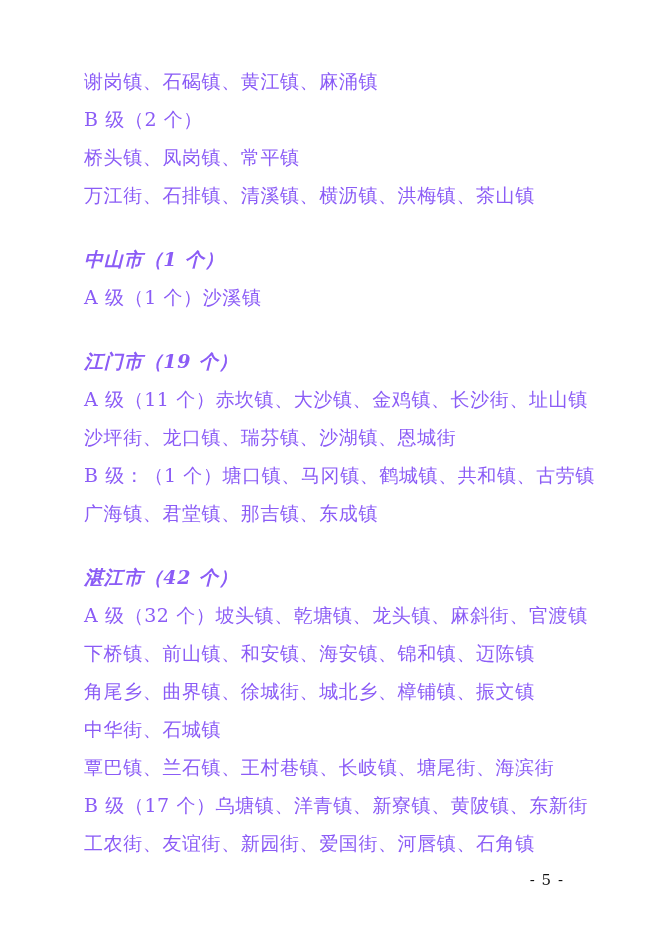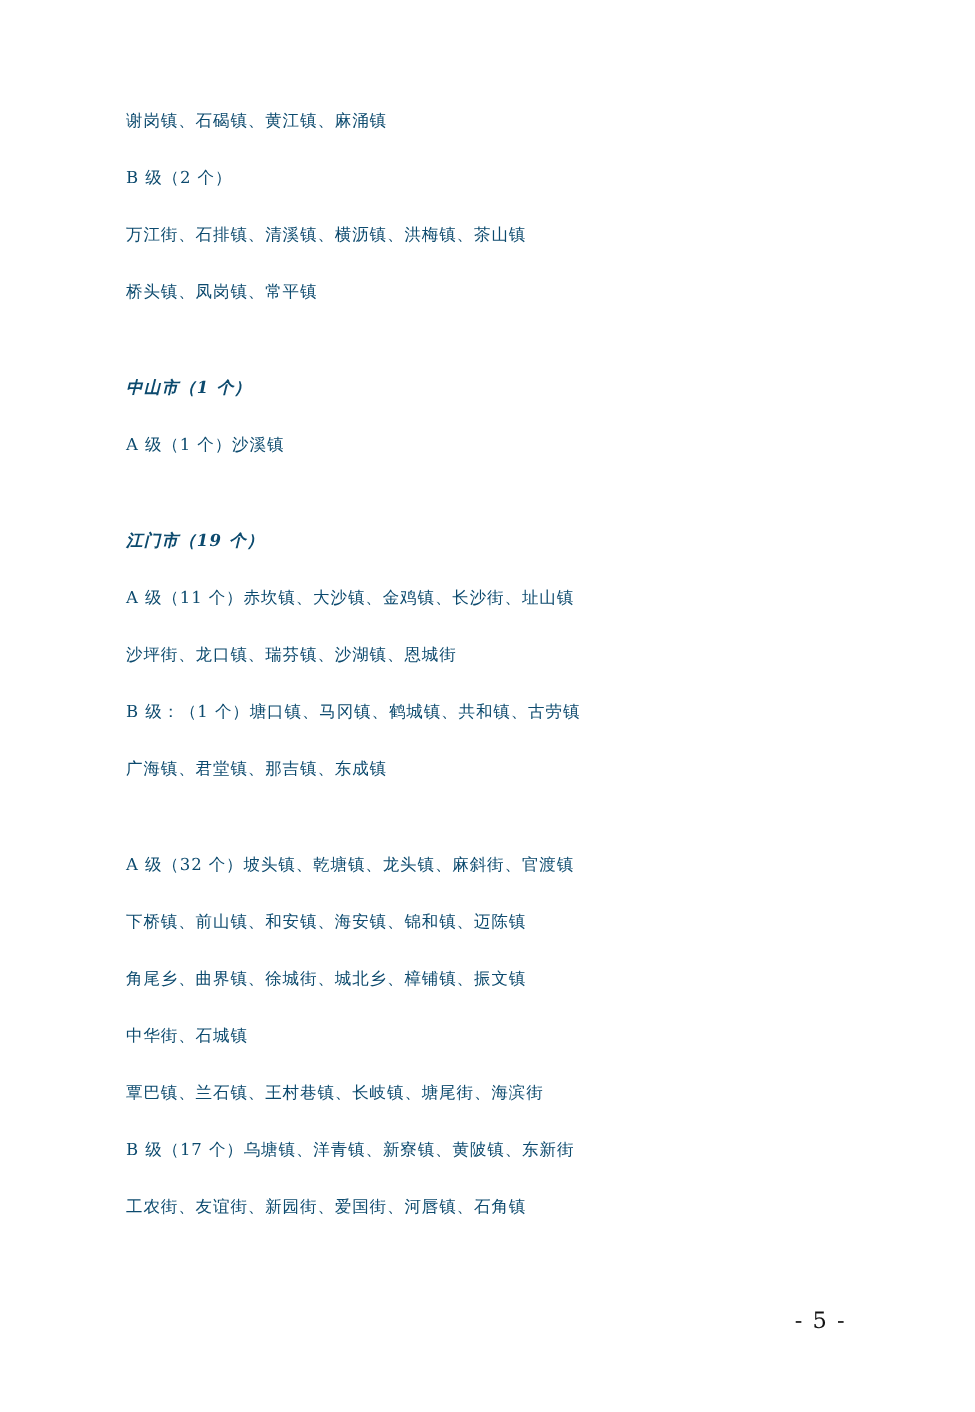--- a/index.html
+++ b/index.html
@@ -21,25 +21,25 @@
     top: 0;
     width: 650px;
     height: 941px;
     box-sizing: border-box;
     padding: 62px 72px 40px 84px;
   }
   .doc-body {
     display: block;
   }
   .line {
-    font-size: 11px;
+    font-size: 19px;
     line-height: 38px;
     letter-spacing: 0.6px;
     white-space: pre;
-    color: #0c4a6e;
+    color: #8b5cf6;
   }
   .line.heading {
     font-weight: bold;
     letter-spacing: 0.8px;
     font-style: italic;
   }
   .spacer {
     height: 26px;
   }
   .page-number {
@@ -52,32 +52,33 @@
     white-space: pre;
   }
 </style>
 </head>
 <body>
 
 <div class="page">
   <div class="doc-body" id="doc-body">
       <div class="line">谢岗镇、石碣镇、黄江镇、麻涌镇</div>
       <div class="line">B 级（2 个）</div>
+      <div class="line">桥头镇、凤岗镇、常平镇</div>
       <div class="line">万江街、石排镇、清溪镇、横沥镇、洪梅镇、茶山镇</div>
-      <div class="line">桥头镇、凤岗镇、常平镇</div>
       <div class="spacer"></div>
       <div class="line heading">中山市（1 个）</div>
       <div class="line">A 级（1 个）沙溪镇</div>
       <div class="spacer"></div>
       <div class="line heading">江门市（19 个）</div>
       <div class="line">A 级（11 个）赤坎镇、大沙镇、金鸡镇、长沙街、址山镇</div>
       <div class="line">沙坪街、龙口镇、瑞芬镇、沙湖镇、恩城街</div>
       <div class="line">B 级：（1 个）塘口镇、马冈镇、鹤城镇、共和镇、古劳镇</div>
       <div class="line">广海镇、君堂镇、那吉镇、东成镇</div>
       <div class="spacer"></div>
+      <div class="line heading">湛江市（42 个）</div>
       <div class="line">A 级（32 个）坡头镇、乾塘镇、龙头镇、麻斜街、官渡镇</div>
       <div class="line">下桥镇、前山镇、和安镇、海安镇、锦和镇、迈陈镇</div>
       <div class="line">角尾乡、曲界镇、徐城街、城北乡、樟铺镇、振文镇</div>
       <div class="line">中华街、石城镇</div>
       <div class="line">覃巴镇、兰石镇、王村巷镇、长岐镇、塘尾街、海滨街</div>
       <div class="line">B 级（17 个）乌塘镇、洋青镇、新寮镇、黄陂镇、东新街</div>
       <div class="line">工农街、友谊街、新园街、爱国街、河唇镇、石角镇</div>
     </div>
   <div class="page-number">- 5 -</div>
 </div>

